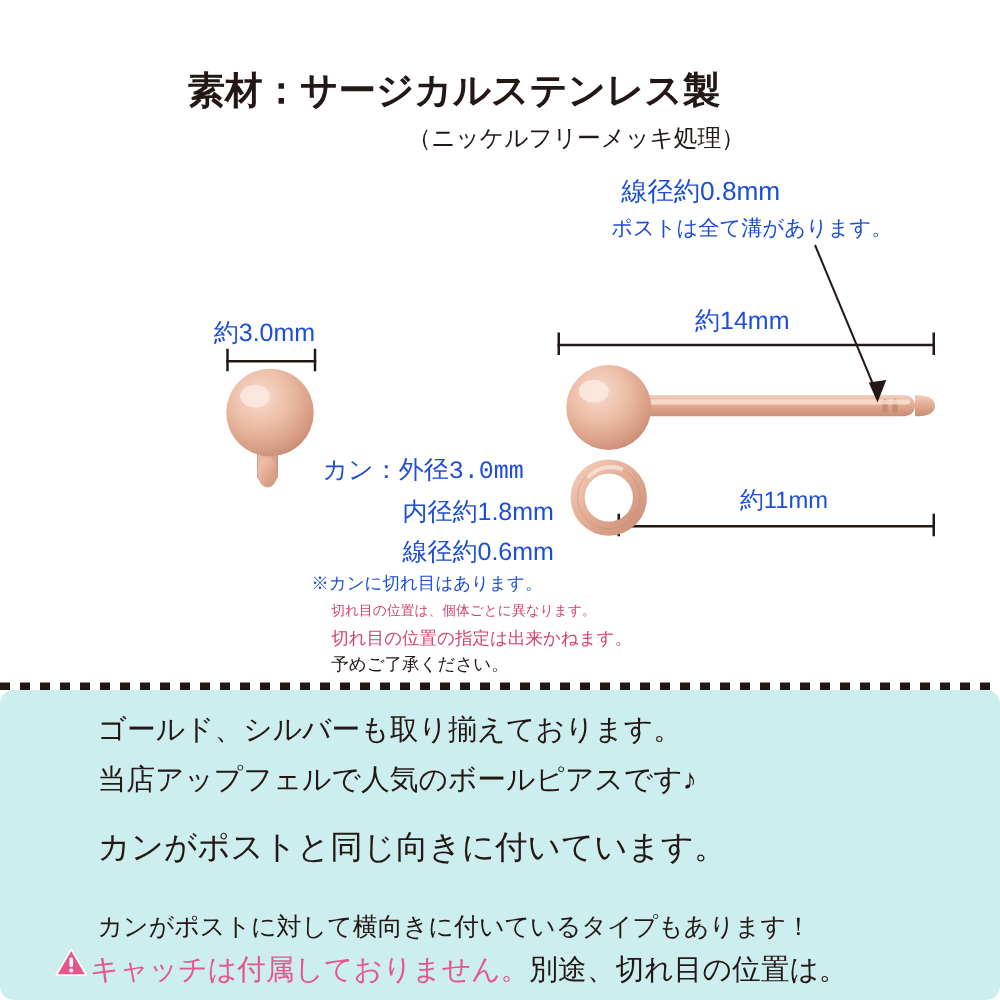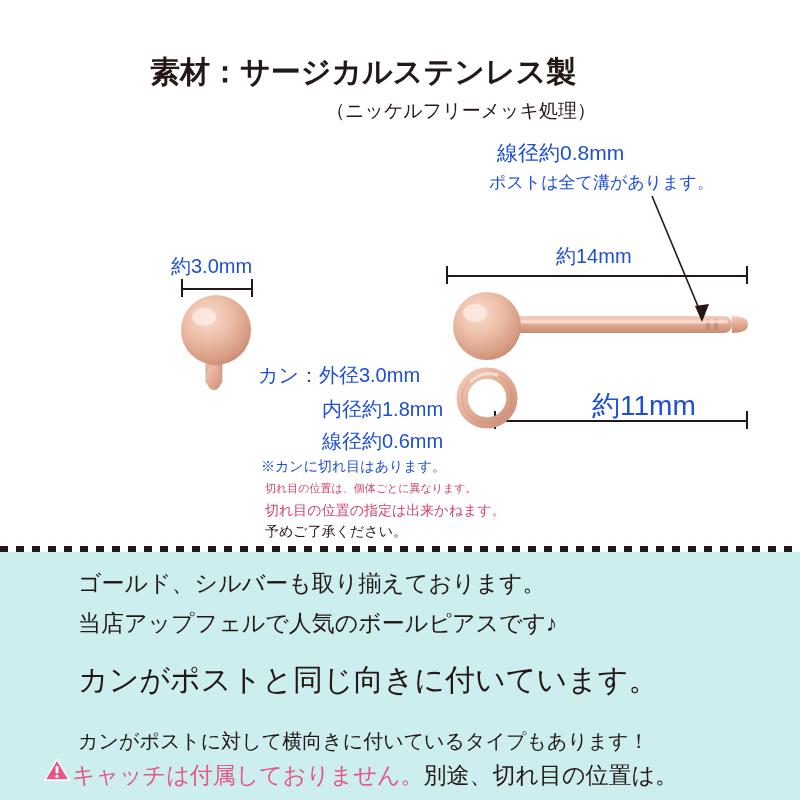--- a/index.html
+++ b/index.html
@@ -73,39 +73,40 @@
   }
   .lbl-14mm {
     left: 556px;
     top: 243px;
     font-size: 20px;
     text-align: center;
   }
   .lbl-11mm {
     left: 592px;
     top: 387px;
-    font-size: 28px;
+    font-size: 19px;
   }
   .lbl-kan1 {
     left: 258px;
     top: 362px;
     font-size: 20px;
+    font-family: Liberation Mono, monospace;
   }
   .lbl-kan2 {
     left: 322px;
     top: 396px;
     font-size: 20px;
   }
   .lbl-kan3 {
     left: 322px;
     top: 428px;
     font-size: 20px;
   }
   .lbl-kan-note {
-    left: 261px;
+    left: 249px;
     top: 458px;
     font-size: 14px;
   }
   .lbl-warn1 {
     left: 265px;
     top: 481px;
     font-size: 11px;
     color: #d2436a;
   }
   .lbl-warn2 {
@@ -167,29 +168,30 @@
   }
 
   
   .bottom-section {
     position: absolute;
     left: 0;
     top: 552px;
     width: 800px;
     height: 248px;
     background: #cdeeee;
+    border-radius: 11px;
   }
   .b-lbl {
     position: absolute;
     white-space: nowrap;
     color: #231815;
   }
   .b1 { left: 78px; top: 16px;  font-size: 23px; }
   .b2 { left: 78px; top: 56px;  font-size: 23px; }
-  .b3 { left: 78px; top: 108px; font-size: 30px; }
+  .b3 { left: 78px; top: 108px; font-size: 26px; }
   .b4 { left: 78px; top: 160px; font-size: 20px; margin-top: 16px; }
   .b5 { left: 72px; top: 208px; font-size: 23px; }
   .b5 .pink { color: #e5578a; }
   .warn-icon {
     position: absolute;
     left: 44px;
     top: 206px;
     width: 26px;
     height: 24px;
   }

